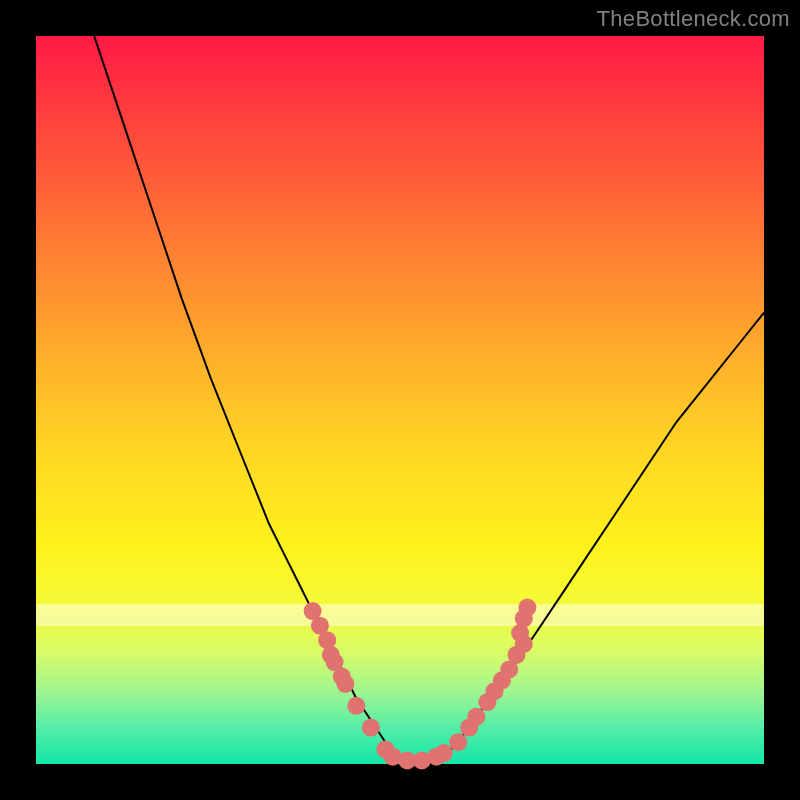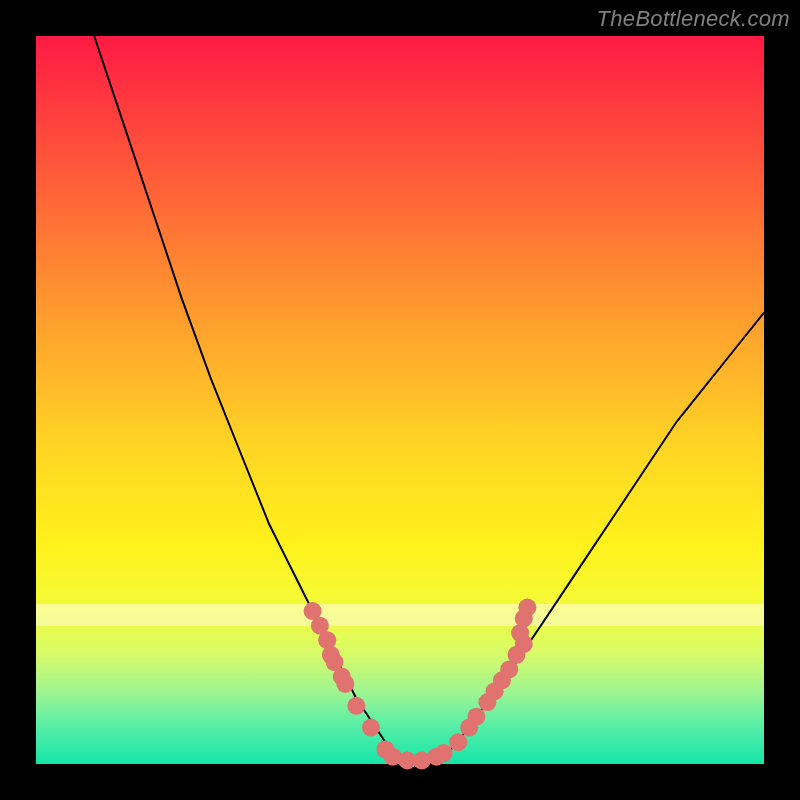--- a/index.html
+++ b/index.html
@@ -60,21 +60,20 @@
   .marker {
     fill: #e0736f;
   }
   .watermark {
     position: absolute;
     top: 6px;
     right: 10px;
     color: #808080;
     font-size: 22px;
     letter-spacing: 0.3px;
-    font-style: italic;
   }
 </style>
 </head>
 <body>
 
 <div class="stage">
 
   <div class="plot-area">
 
     <div id="pale-band" class="band" style="top: 567.84px; height: 21.84px; background: rgb(255, 253, 224); opacity: 0.55;"></div>

